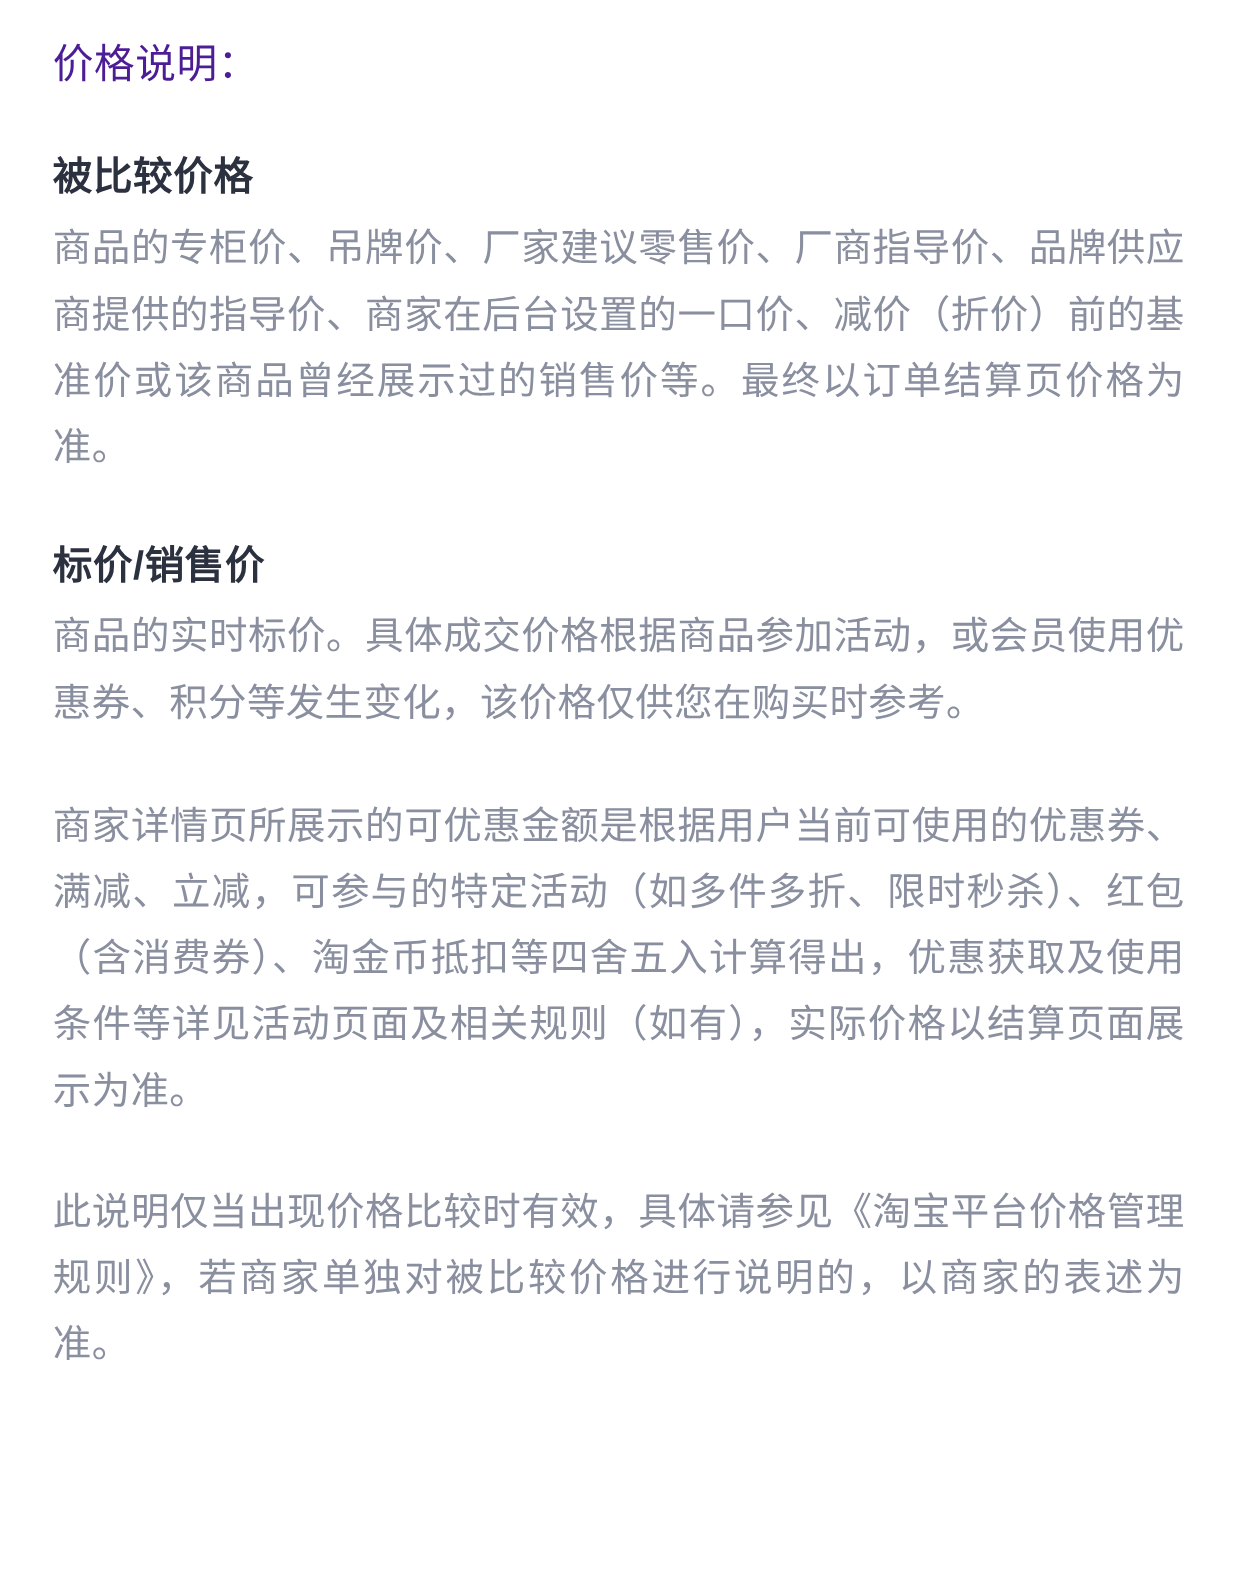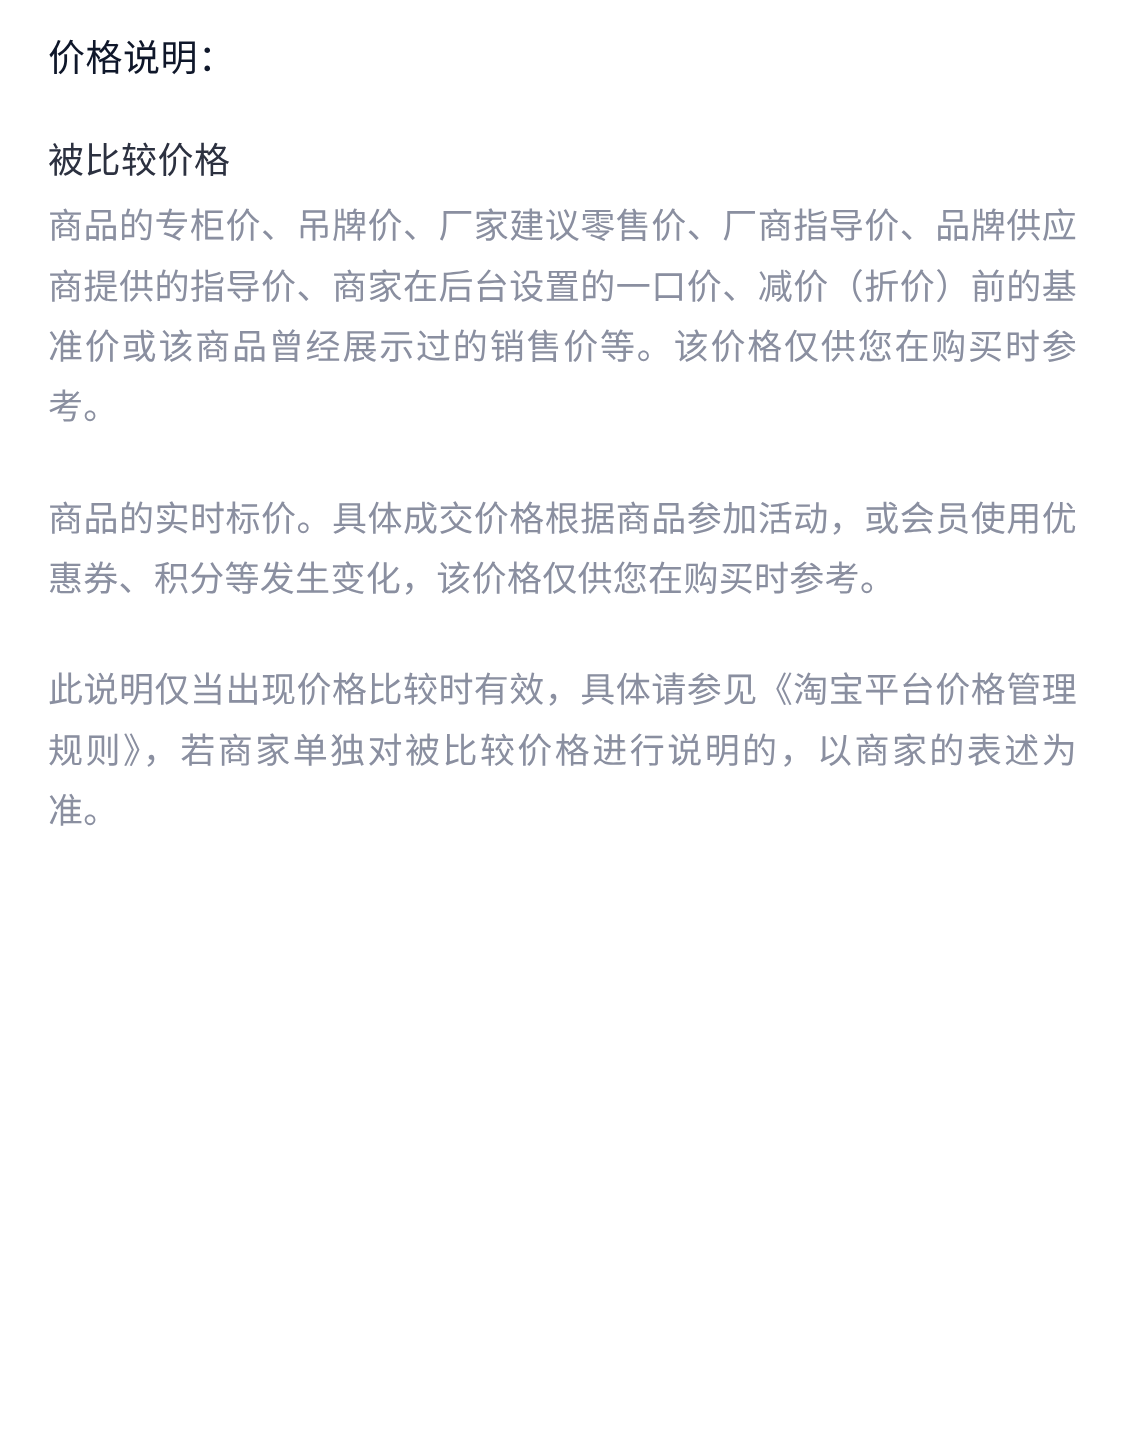--- a/index.html
+++ b/index.html
@@ -15,36 +15,36 @@
     -webkit-font-smoothing: antialiased;
   }
   .page {
     box-sizing: border-box;
     width: 1125px;
     padding: 34px 48px 40px 48px;
   }
   .doc-title {
     font-size: 37px;
     line-height: 1.35;
-    color: #0f172a;
+    color: #4c1d95;
     font-weight: 400;
     margin: 0 0 52px 0;
     letter-spacing: 0.5px;
   }
   .section {
     margin: 0 0 52px 0;
   }
   .section:last-child {
     margin-bottom: 0;
   }
   .section-heading {
     font-size: 36px;
     line-height: 1.4;
     color: #2c3140;
-    font-weight: 400;
+    font-weight: 700;
     margin: 0 0 10px 0;
     letter-spacing: 0.5px;
   }
   .section-body {
     font-size: 35px;
     line-height: 1.72;
     color: #8a8fa0;
     font-weight: 400;
     margin: 0;
     letter-spacing: 0.3px;
@@ -61,24 +61,26 @@
 </style>
 </head>
 <body>
 
 <div class="page">
 
   <h1 class="doc-title">价格说明：</h1>
 
   <div class="section">
     <h2 class="section-heading">被比较价格</h2>
-    <p class="section-body">商品的专柜价、吊牌价、厂家建议零售价、厂商指导价、品牌供应商提供的指导价、商家在后台设置的一口价、减价（折价）前的基准价或该商品曾经展示过的销售价等。该价格仅供您在购买时参考。</p>
+    <p class="section-body">商品的专柜价、吊牌价、厂家建议零售价、厂商指导价、品牌供应商提供的指导价、商家在后台设置的一口价、减价（折价）前的基准价或该商品曾经展示过的销售价等。最终以订单结算页价格为准。</p>
   </div>
 
   <div class="section">
+    <h2 class="section-heading">标价/销售价</h2>
     <p class="section-body">商品的实时标价。具体成交价格根据商品参加活动，或会员使用优惠券、积分等发生变化，该价格仅供您在购买时参考。</p>
   </div>
 
   <div class="section">
+    <p class="section-body para-block">商家详情页所展示的可优惠金额是根据用户当前可使用的优惠券、满减、立减，可参与的特定活动（如多件多折、限时秒杀）、红包（含消费券）、淘金币抵扣等四舍五入计算得出，优惠获取及使用条件等详见活动页面及相关规则（如有），实际价格以结算页面展示为准。</p>
     <p class="section-body para-block">此说明仅当出现价格比较时有效，具体请参见《淘宝平台价格管理规则》，若商家单独对被比较价格进行说明的，以商家的表述为准。</p>
   </div>
 
 </div>
 
 </body></html>

